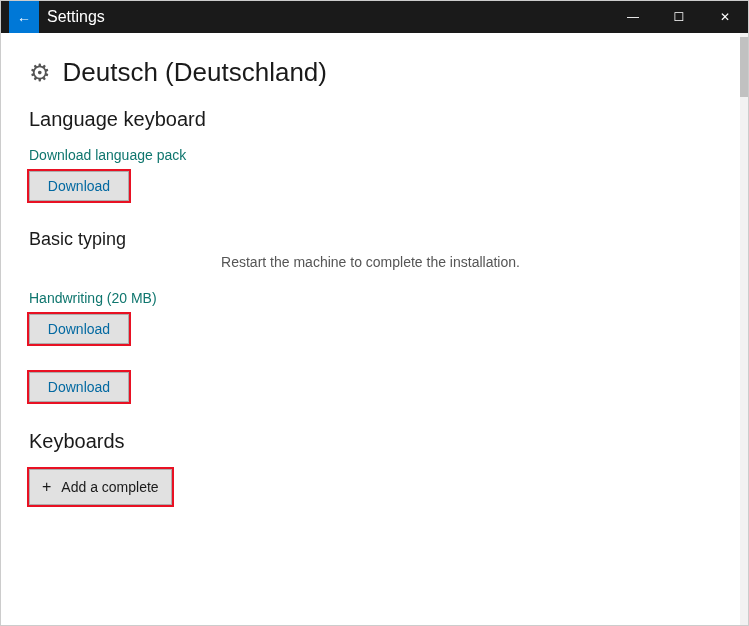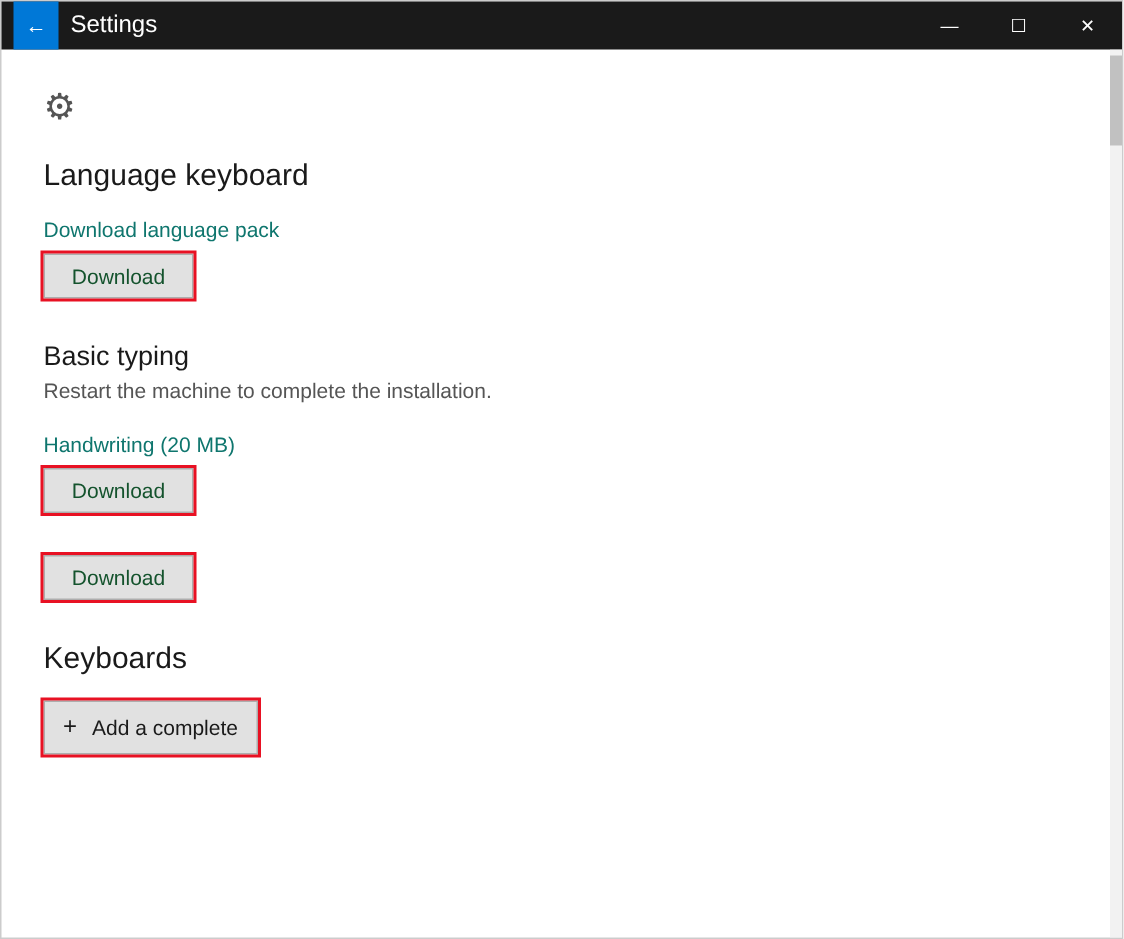--- a/index.html
+++ b/index.html
@@ -132,21 +132,21 @@
       color: #0f766e;
       margin-bottom: 8px;
     }
 
     .download-btn {
       padding: 6px 16px;
       background: #e1e1e1;
       border: 1px solid #adadad;
       font-size: 14px;
       cursor: pointer;
-      color: #14532d;
+      color: #0369a1;
       outline: 2px solid #e81123;
       outline-offset: 0px;
       margin-bottom: 20px;
       min-width: 100px;
     }
 
     .section-divider {
       margin-bottom: 8px;
     }
 
@@ -157,20 +157,21 @@
     .info-text {
       font-size: 18px;
       color: #1a1a1a;
       margin-bottom: 4px;
     }
 
     .info-subtext {
       font-size: 14px;
       color: #555;
       margin-bottom: 20px;
+      text-align: center;
     }
 
     .keyboards-section {
       margin-top: 8px;
     }
 
     .add-keyboard-btn {
       display: flex;
       align-items: center;
       gap: 10px;
@@ -212,20 +213,21 @@
         <span>✕</span>
       </button>
     </div>
   </div>
 
   <div class="content-area">
     <div class="main-content">
 
       <div class="page-header">
         <span class="gear-icon">⚙</span>
+        <h1 class="page-title">Deutsch (Deutschland)</h1>
       </div>
 
       <h2 class="section-title">Language keyboard</h2>
 
       <div class="section-divider">
         <p class="subsection-label">Download language pack</p>
         <button class="download-btn">
           <span>Download</span>
         </button>
       </div>

